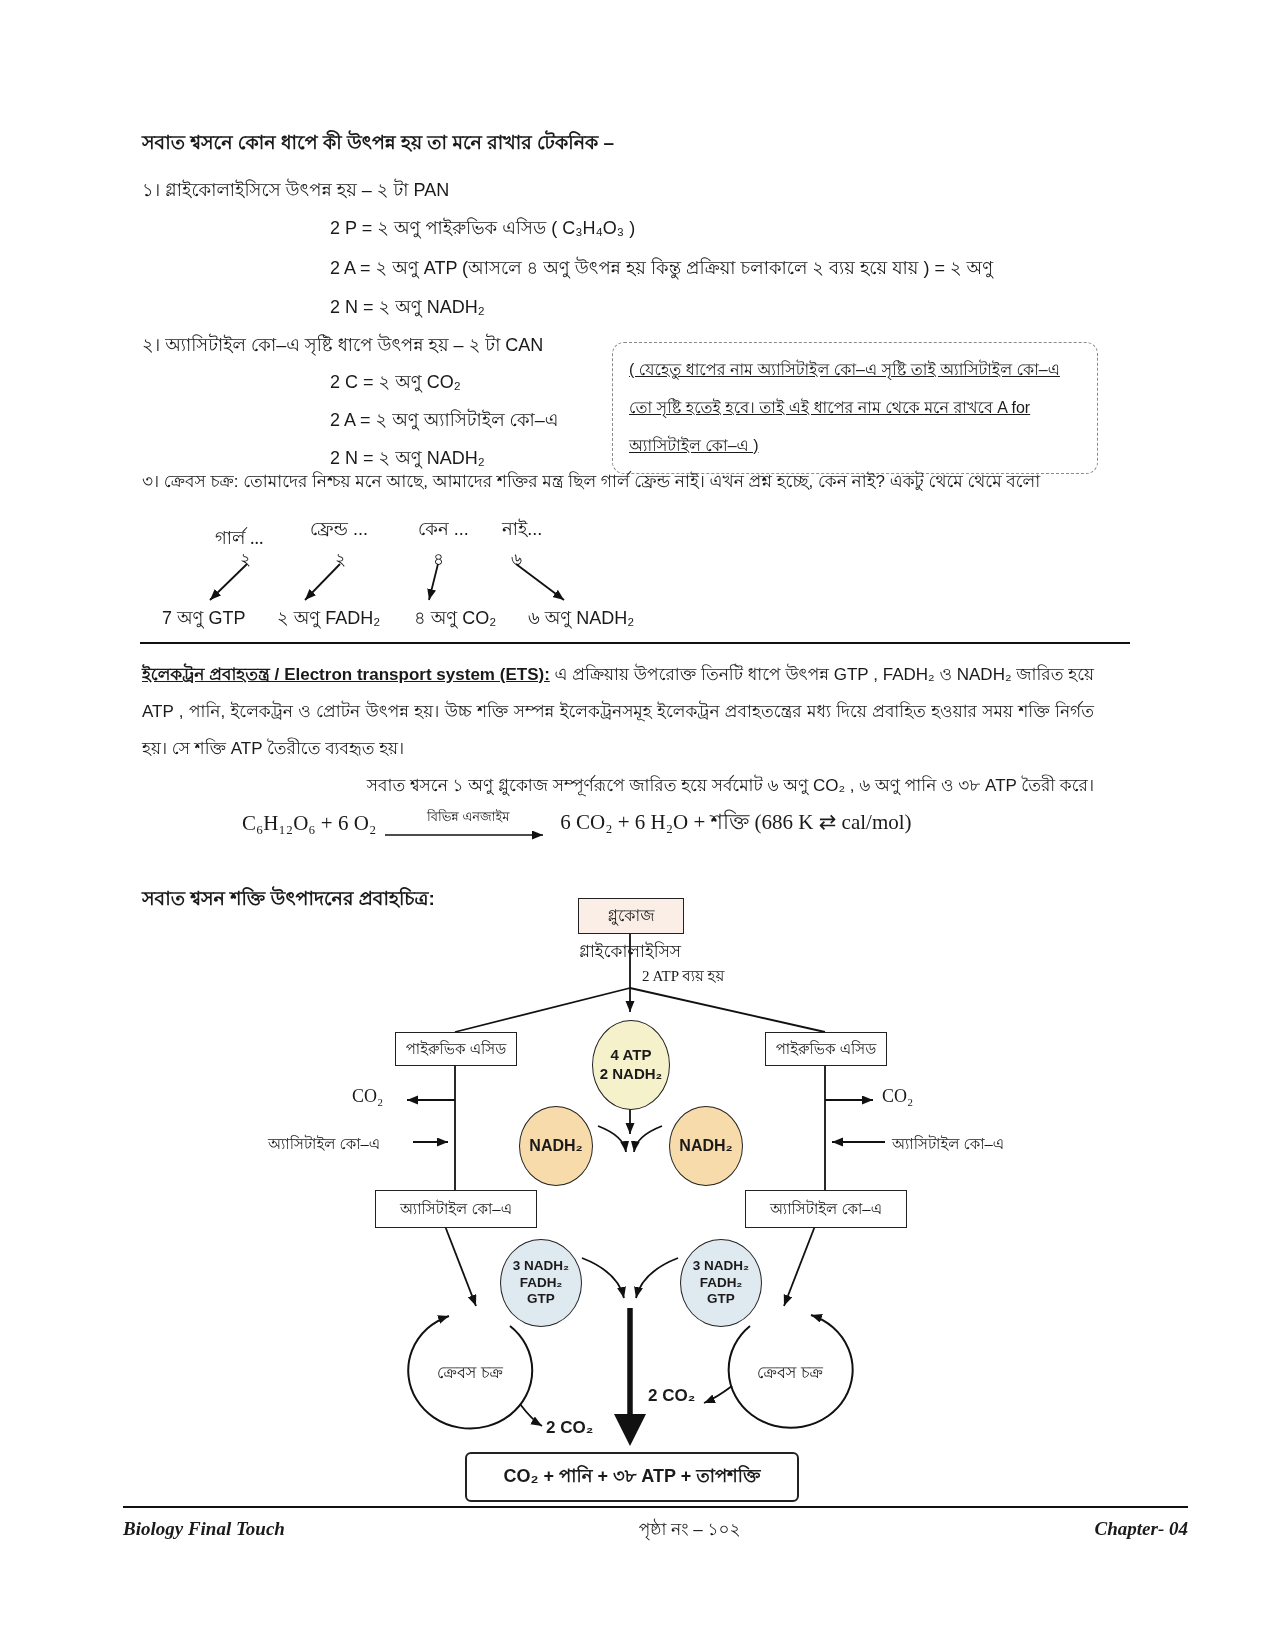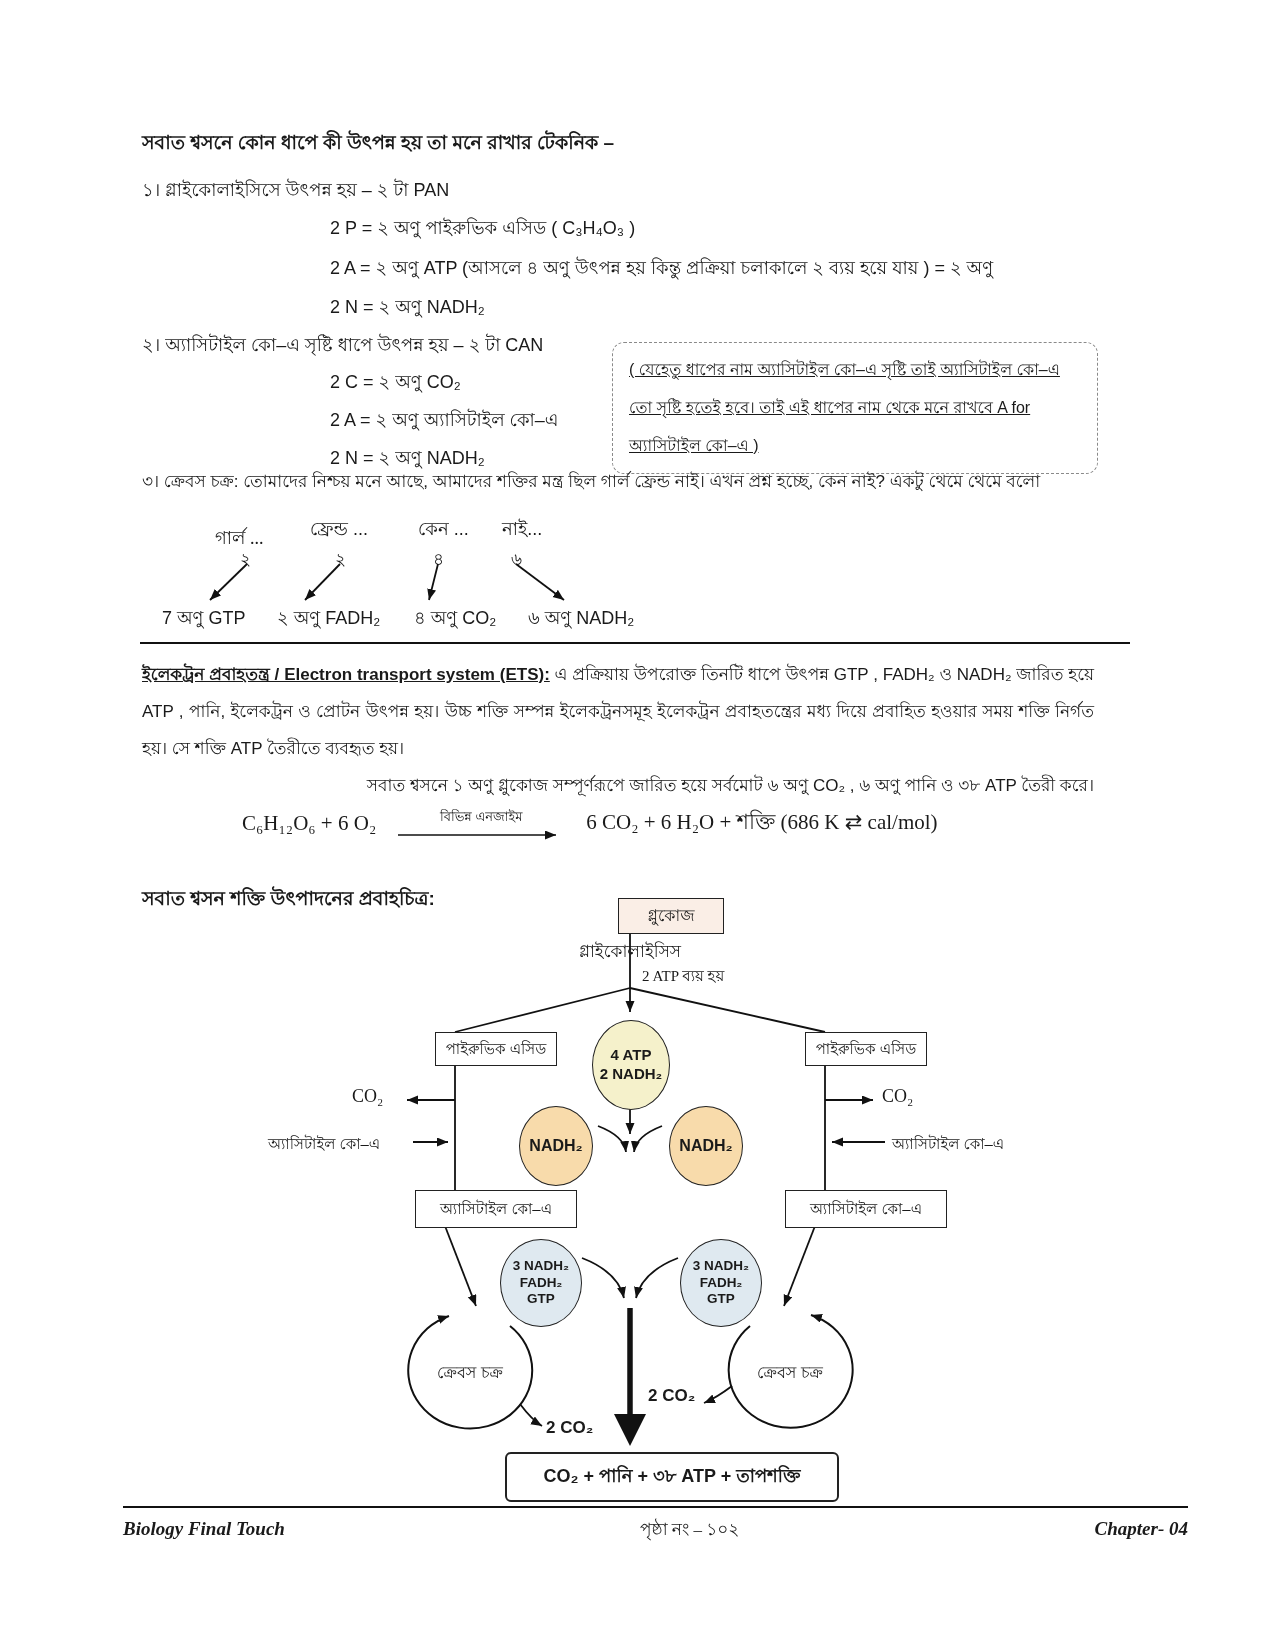--- a/index.html
+++ b/index.html
@@ -6,21 +6,21 @@
   .page{position:relative;width:1275px;height:1650px;background:#ffffff;margin:0 auto;
         font-family:"Liberation Sans",sans-serif;color:#1a1a1a;overflow:hidden;}
   .abs{position:absolute;}
   .b{font-weight:bold;}
   .t18{font-size:18px;}
   .t17{font-size:17px;}
   .serif{font-family:"Liberation Serif",serif;}
   .note-box{border:1.6px dashed #8a8a8a;border-radius:12px;padding:8px 16px;
             font-size:16px;line-height:38px;}
   .fc-box{position:absolute;border:1.7px solid #222;background:#fff;display:flex;
-          align-items:center;justify-content:center;font-size:15px;text-align:left;margin-left:40px;}
+          align-items:center;justify-content:center;font-size:15px;text-align:left;}
   .fc-circle{position:absolute;border:1.7px solid #222;border-radius:50%;display:flex;
              flex-direction:column;align-items:center;justify-content:center;
              font-weight:bold;text-align:center;line-height:1.25;}
   .fc-lbl{position:absolute;white-space:nowrap;}
   svg{display:block;}
   .footer{position:absolute;left:105px;top:1506px;width:1065px;border-top:2px solid #111;
           display:flex;justify-content:space-between;align-items:baseline;padding-top:8px;margin-left:18px;}
   .footer .side{font-family:"Liberation Serif",serif;font-style:italic;font-weight:bold;font-size:19px;}
 </style>
 </head>
@@ -71,21 +71,21 @@
   <div class="abs t18" style="left:414px;top:604px;">৪ অণু CO₂</div>
   <div class="abs t18" style="left:528px;top:604px;">৬ অণু NADH₂</div>
 
   <div class="abs" style="left:140px;top:642px;width:990px;border-top:2px solid #111;"></div>
 
   <div class="abs t17" style="left:142px;top:656px;width:952px;line-height:37px;text-align:justify;">
     <span class="b" style="text-decoration:underline;">ইলেকট্রন প্রবাহতন্ত্র / Electron transport system (ETS):</span><span>  এ প্রক্রিয়ায় উপরোক্ত তিনটি ধাপে উৎপন্ন GTP , FADH₂ ও NADH₂ জারিত হয়ে ATP , পানি, ইলেকট্রন ও প্রোটন উৎপন্ন হয়। উচ্চ শক্তি সম্পন্ন ইলেকট্রনসমূহ ইলেকট্রন প্রবাহতন্ত্রের মধ্য দিয়ে প্রবাহিত হওয়ার সময় শক্তি নির্গত হয়। সে শক্তি ATP তৈরীতে ব্যবহৃত হয়।</span>
   </div>
   <div class="abs t17" style="left:142px;top:772px;width:952px;text-align:right;">সবাত শ্বসনে ১ অণু গ্লুকোজ সম্পূর্ণরূপে জারিত হয়ে সর্বমোট ৬ অণু CO₂ ,  ৬ অণু পানি ও ৩৮ ATP তৈরী করে।</div>
 
-  <div class="abs" style="left:242px;top:806px;display:flex;align-items:center;gap:20px;">
+  <div class="abs" style="left:242px;top:806px;display:flex;align-items:center;gap:7px;">
     <span class="serif" style="font-size:21px;">C₆H₁₂O₆ +  6 O₂</span>
     <span style="display:flex;flex-direction:column;align-items:center;">
       <span style="font-size:13px;margin-bottom:1px;">বিভিন্ন এনজাইম</span>
       <svg width="170" height="12" viewBox="0 0 170 12">
         <defs>
           <marker id="ah2" markerUnits="userSpaceOnUse" markerWidth="13" markerHeight="11" refX="11" refY="4.5" orient="auto">
             <path d="M0,0 L11,4.5 L0,9 z" fill="#111"></path>
           </marker>
         </defs>
         <line x1="2" y1="6" x2="160" y2="6" stroke="#111" stroke-width="1.6" marker-end="url(#ah2)"></line>
@@ -180,17 +180,17 @@
     <div class="fc-lbl" style="left:560px;top:470px;width:120px;text-align:center;font-size:16px;">ক্রেবস চক্র</div>
 
     <div class="fc-lbl b" style="left:376px;top:528px;font-size:17px;">2 CO₂</div>
     <div class="fc-lbl b" style="left:478px;top:496px;font-size:17px;">2 CO₂</div>
 
     <div class="fc-box b" style="left:295px;top:562px;width:330px;height:46px;border-width:2px;border-radius:6px;font-size:18px;">CO₂ + পানি + ৩৮ ATP + তাপশক্তি</div>
   </div>
 
   <div class="footer">
     <span class="side">Biology Final Touch</span>
-    <span style="font-size:17px;font-family:Liberation Serif, serif;">পৃষ্ঠা নং – ১০২</span>
+    <span style="font-size:17px;">পৃষ্ঠা নং – ১০২</span>
     <span class="side">Chapter- 04</span>
   </div>
 
 </div>
 
 </body></html>

